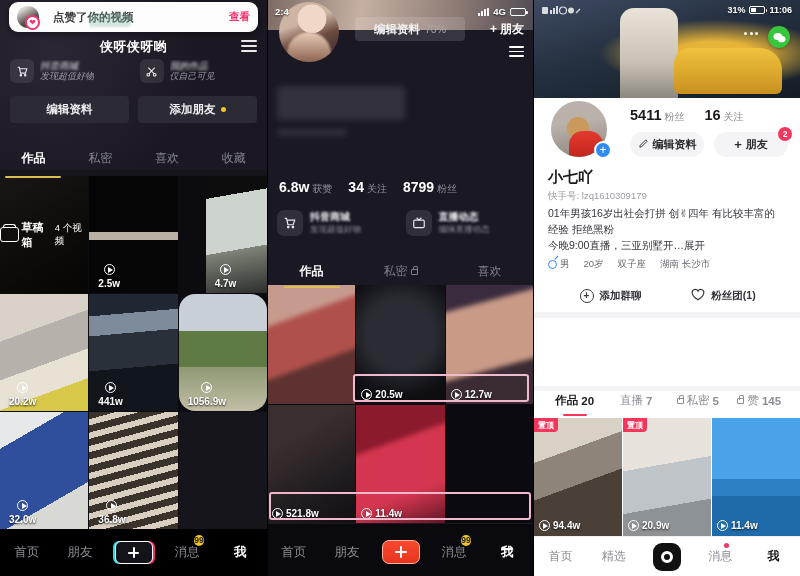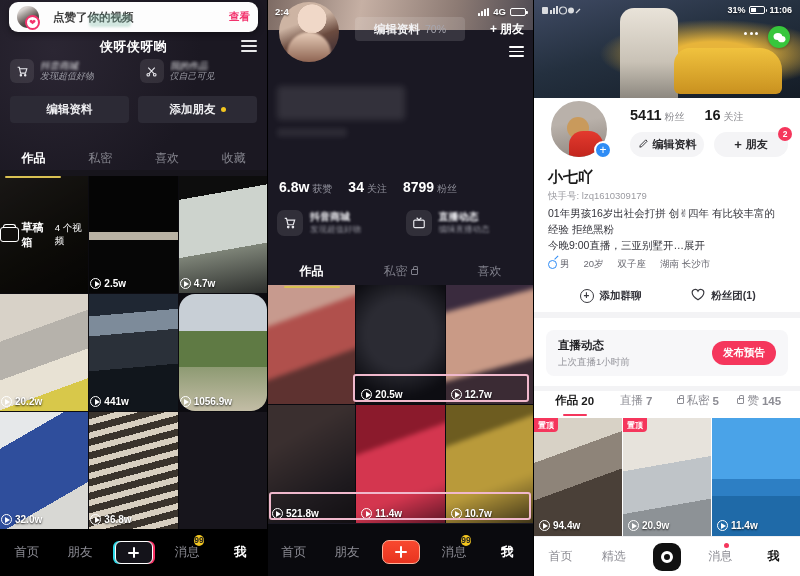--- a/index.html
+++ b/index.html
@@ -100,23 +100,24 @@
     content: ""; position: absolute; left: 50%; transform: translateX(-50%);
     bottom: -5px; width: 56px; height: 2.5px; background: #d8c152; border-radius: 2px;
   }
   .p1-grid {
     position: absolute; top: 176px; left: 0; width: 100%; height: 353px;
     display: grid; grid-template-columns: repeat(3, 1fr); gap: 1px;
     background: #0c0b10;
   }
   .cell { position: relative; overflow: hidden; background: #101016; }
   .cell .views {
-    position: absolute; left: 1px; bottom: 4px; color: #fff; font-size: 10px;
+    position: absolute; left: 9px; bottom: 4px; color: #fff; font-size: 10px;
     font-weight: 600; display: flex; align-items: center; gap: 3px;
     text-shadow: 0 1px 2px rgba(0,0,0,.85);
+    flex-direction: column;
   }
   .play-ring {
     width: 11px; height: 11px; border: 1.4px solid #fff; border-radius: 50%;
     position: relative; flex: 0 0 11px;
   }
   .play-ring::after {
     content:""; position:absolute; left: 3.4px; top: 2.2px;
     border-left: 5px solid #fff; border-top: 3px solid transparent;
     border-bottom: 3px solid transparent;
   }
@@ -545,21 +546,21 @@
           <div class="draft-t1">草稿箱</div>
           <div class="draft-t2">4 个视频</div>
         </div>
       </div>
       <div class="cell" style="background:linear-gradient(#050505 0 48%, #b9b2a4 48% 55%, #060606 55%);">
         <div class="views">
           <span class="play-ring"></span>
           <span>2.5w</span>
         </div>
       </div>
-      <div class="cell" style="background:linear-gradient(170deg,#0d0d0d 0 18%, #cdd3cd 18% 62%, #7e8478 62%, #2c2e2c);">
+      <div class="cell" style="background:linear-gradient(170deg,#0d0d0d 0 18%, #cdd3cd 18% 62%, #7e8478 62%, #2c2e2c);margin-left:27px;">
         <div class="views">
           <span class="play-ring"></span>
           <span>4.7w</span>
         </div>
       </div>
       <div class="cell" style="background:linear-gradient(160deg,#d8d2c8 0 32%, #b6b2ab 32% 58%, #e8e2d4 58% 78%, #d8c84a 78%);">
         <div class="views">
           <span class="play-ring"></span>
           <span>20.2w</span>
         </div>
@@ -720,27 +721,20 @@
         <div class="views">
           <span class="play-ring"></span>
           <span>521.8w</span>
         </div>
       </div>
       <div class="cellwrap">
         <div class="blurcell" style="position:absolute;inset:-6px;background:linear-gradient(160deg,#8b1a2c 0 35%,#d4364f 35% 70%,#4a1020);"></div>
         <div class="views">
           <span class="play-ring"></span>
           <span>11.4w</span>
-        </div>
-      </div>
-      <div class="cellwrap">
-        <div class="blurcell" style="position:absolute;inset:-6px;background:linear-gradient(160deg,#6d5c20 0 30%,#b99a3a 30% 64%,#2c2514);"></div>
-        <div class="views">
-          <span class="play-ring"></span>
-          <span>10.7w</span>
         </div>
       </div>
     </div>
 
     <div class="hl-box" style="left:86px; top:374px; width:176px; height:28px;"></div>
     <div class="hl-box" style="left:2px; top:492px; width:262px; height:28px;"></div>
 
     <div class="p2-nav">
       <div class="p2-nav-i">首页</div>
       <div class="p2-nav-i">朋友</div>
@@ -853,27 +847,20 @@
           <svg width="14" height="13" viewBox="0 0 24 22" fill="none" stroke="#3a3a40" stroke-width="2">
             <path d="M12 20S2 13.5 2 7.8A5.3 5.3 0 0 1 12 5.2 5.3 5.3 0 0 1 22 7.8C22 13.5 12 20 12 20z"></path>
           </svg>
         </span>
         <span>粉丝团(1)</span>
       </div>
     </div>
 
     <div class="p3-divider"></div>
 
-    <div class="p3-live">
-      <div>
-        <div class="t1">直播动态</div>
-        <div class="t2">上次直播1小时前</div>
-      </div>
-      <div class="p3-live-btn">发布预告</div>
-    </div>
 
     <div class="p3-divider2"></div>
 
     <div class="p3-tabs">
       <div class="p3-tab active">
         <span>作品</span>
           <span class="cnt">20</span>
       </div>
       <div class="p3-tab">
         <span>直播</span>

